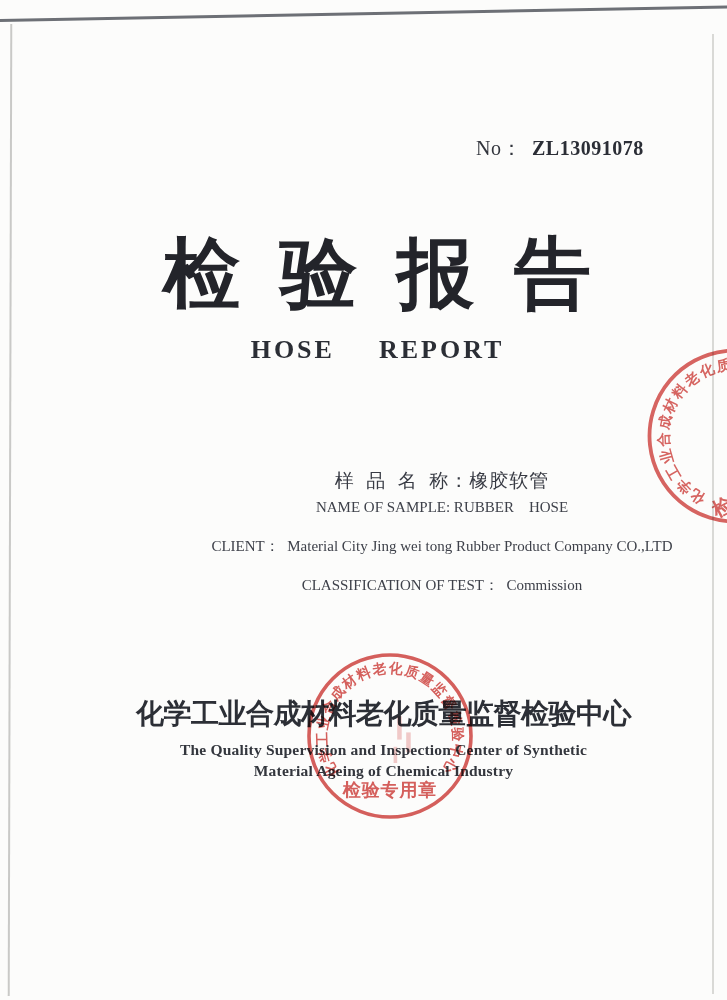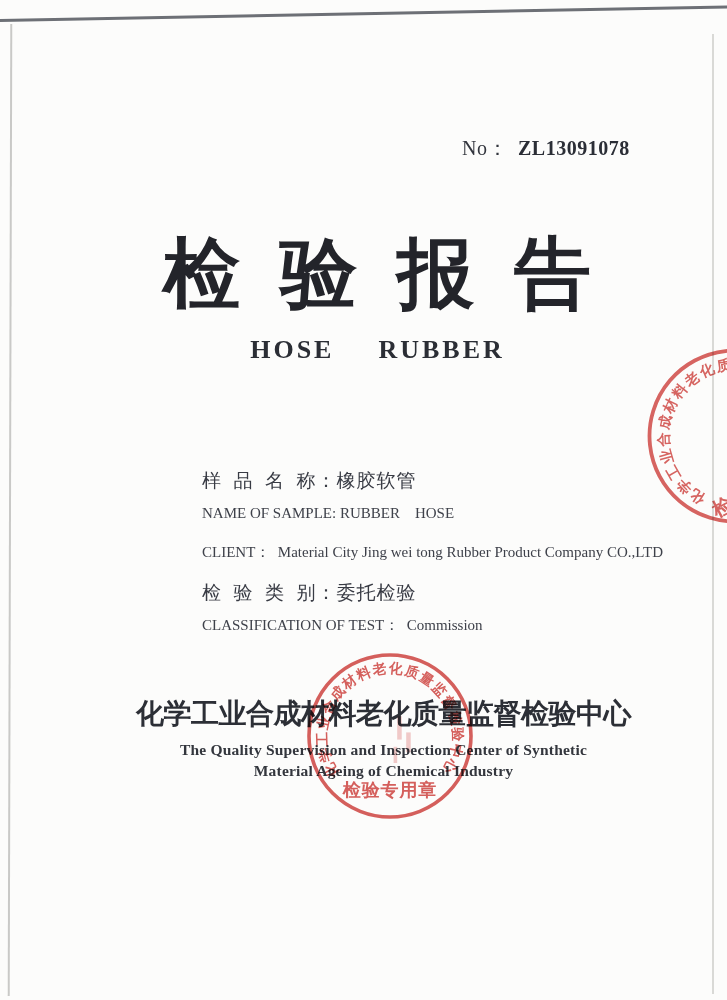--- a/index.html
+++ b/index.html
@@ -18,44 +18,44 @@
   }
   .edge-left {
     position: absolute; left: 9px; top: 24px; width: 1.6px; height: 972px;
     background: #c9c9c7; transform: rotate(0.15deg);
   }
   .edge-right {
     position: absolute; left: 712px; top: 34px; width: 2px; height: 960px;
     background: #d9d9d6;
   }
   .report-no {
-    position: absolute; left: 462px; top: 135px;
+    position: absolute; left: 476px; top: 135px;
     font-size: 20px; color: #32353d; letter-spacing: 0.5px;
   }
   .report-no .no-value { font-weight: bold; margin-left: 10px; color: #2b2e36; }
   .title-cn {
     position: absolute; left: 163px; top: 232px; width: 428px;
     display: flex; justify-content: space-between;
     font-size: 77px; line-height: 1.1; font-weight: 600; color: #23242a;
   }
   .title-en {
     position: absolute; left: 0; top: 335px; width: 727px;
     display: flex; justify-content: center; gap: 44px;
     transform: translateX(14px);
     font-size: 26px; font-weight: bold; letter-spacing: 3px; color: #2b2e35;
   }
   .fields { position: absolute; left: 202px; top: 468px; width: 480px; }
-  .field-row { margin-bottom: 17px; }
+  .field-row { margin-bottom: 17px; text-align: center; }
   .cn-line {
     font-size: 19px; line-height: 26px; color: #383b44;
     letter-spacing: 1px; white-space: pre-wrap;
   }
   .en-line {
     font-size: 15px; line-height: 22px; color: #3e414a;
-    margin-top: 8px; white-space: pre-wrap;
+    margin-top: 2px; white-space: pre-wrap;
   }
   .org-block {
     position: absolute; left: 20px; top: 696px; width: 727px;
     text-align: center;
   }
   .org-cn {
     font-size: 28px; font-weight: bold; letter-spacing: -0.5px;
     color: #2c2f36; line-height: 36px;
   }
   .org-en {
@@ -86,33 +86,32 @@
 
   <div class="title-cn">
     <span>检</span>
     <span>验</span>
     <span>报</span>
     <span>告</span>
   </div>
 
   <div class="title-en">
     <span>HOSE</span>
-    <span>RUBBER</span>
+    <span>REPORT</span>
   </div>
 
   <div class="fields">
     <div class="field-row">
       <div class="cn-line">样  品  名  称：橡胶软管</div>
       <div class="en-line">NAME OF SAMPLE: RUBBER    HOSE</div>
     </div>
     <div class="field-row">
       <div class="en-line">CLIENT：  Material City Jing wei tong Rubber Product Company CO.,LTD</div>
     </div>
     <div class="field-row">
-      <div class="cn-line">检  验  类  别：委托检验</div>
       <div class="en-line">CLASSIFICATION OF TEST：  Commission</div>
     </div>
   </div>
 
   <div class="org-block">
     <div class="org-cn">化学工业合成材料老化质量监督检验中心</div>
     <div class="org-en first">The Quality Supervision and Inspection Center of Synthetic</div>
     <div class="org-en">Material Ageing of Chemical Industry</div>
   </div>
 

